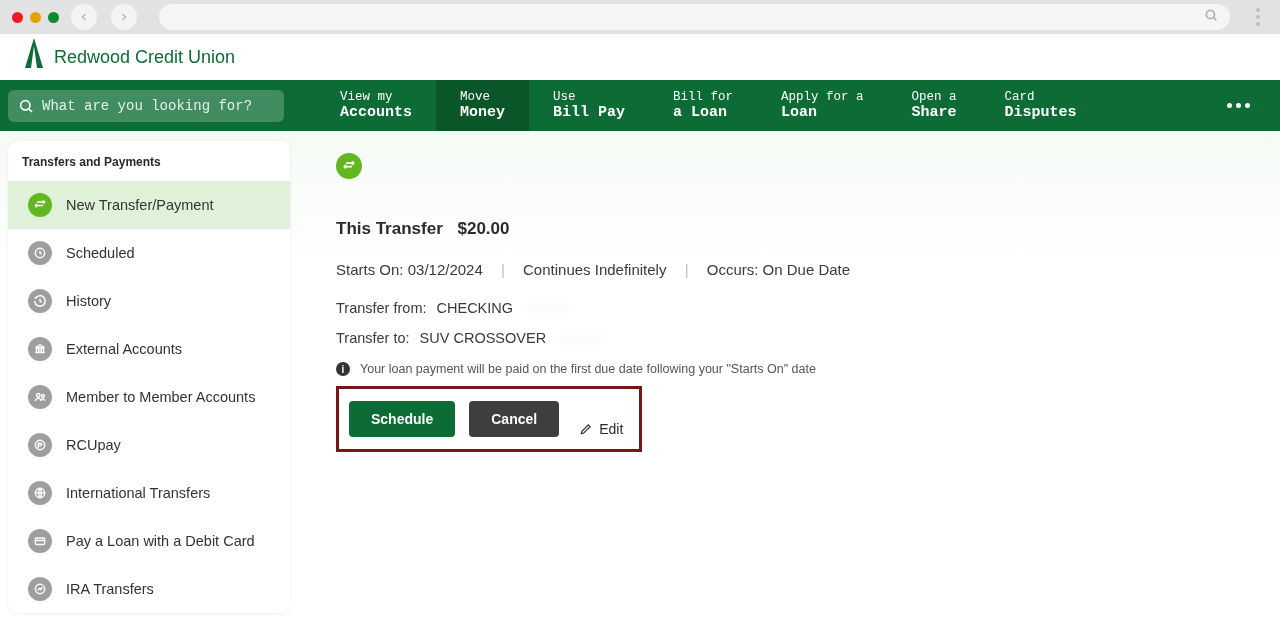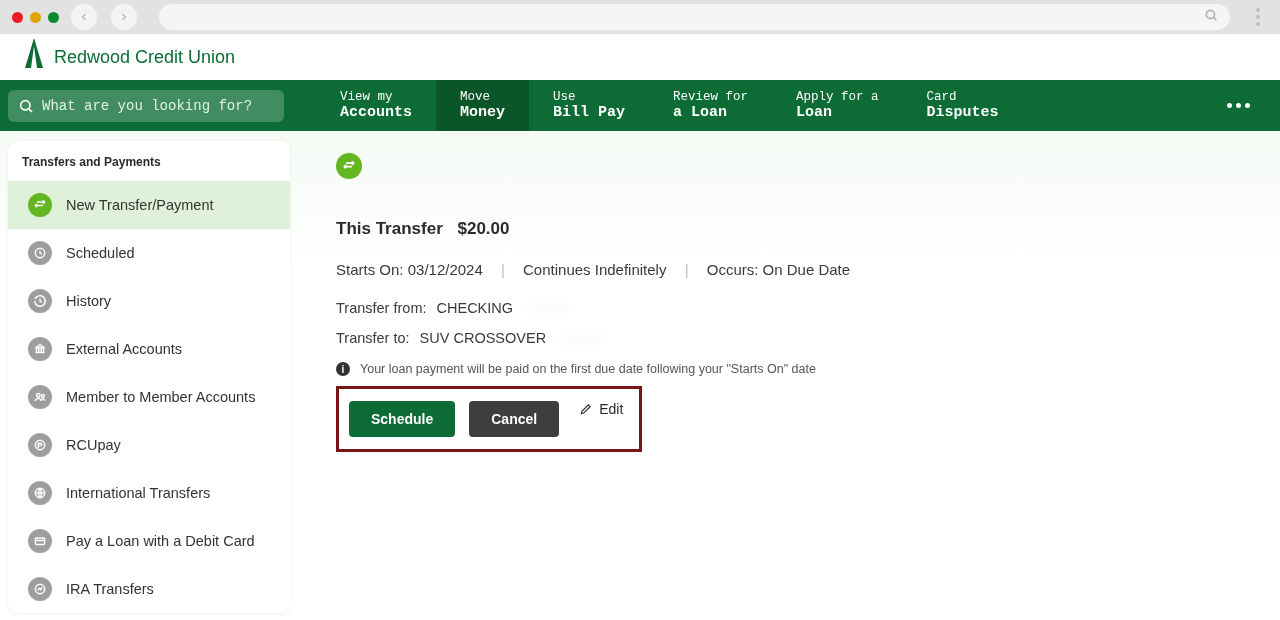--- a/index.html
+++ b/index.html
@@ -67,21 +67,21 @@
 
   .meta-row { font-size:15px; color:#3a3a3a; margin-bottom:22px; }
   .meta-row .sep { color:#bdbdbd; margin:0 14px; }
 
   .from-to { font-size:14.5px; color:#3a3a3a; margin-bottom:14px; display:flex; align-items:center; gap:10px;}
   .redact { width:54px; height:14px; background:#fff; filter: blur(3px); box-shadow: 0 0 6px 4px #fff inset; background: #f8f8f8; border-radius:2px; }
 
   .note-row { display:flex; align-items:center; gap:10px; font-size:12.5px; color:#555; margin-top:16px; margin-bottom:10px;}
   .info-dot { width:14px; height:14px; border-radius:50%; background:#333; color:#fff; display:flex; align-items:center; justify-content:center; font-size:10px; font-weight:700; }
 
-  .action-box { border: 3px solid #7a1515; padding: 12px 10px 12px 10px; display:inline-flex; align-items:flex-start; gap:14px; }
+  .action-box { border: 3px solid #7a1515; padding: 12px 10px 12px 10px; display:inline-flex; align-items:flex-end; gap:14px; }
   .btn { border:none; border-radius:4px; padding: 10px 22px; font-size:14px; font-weight:600; cursor:pointer; }
   .btn-primary { background:#0d6c35; color:#fff; }
   .btn-dark { background:#3e3e3e; color:#fff; }
   .edit-link { display:flex; align-items:center; gap:6px; font-size:14px; color:#2b2b2b; cursor:pointer; padding:0 6px; }
   .edit-link svg { width:14px; height:14px; }
 </style>
 </head>
 <body>
 
 <div class="browser-chrome">
@@ -144,26 +144,30 @@
     </div>
     <div class="nav-item active">
       <div class="line1">Move</div>
       <div class="line2">Money</div>
     </div>
     <div class="nav-item">
       <div class="line1">Use</div>
       <div class="line2">Bill Pay</div>
     </div>
     <div class="nav-item">
-      <div class="line1">Review for</div>
+      <div class="line1">Bill for</div>
       <div class="line2">a Loan</div>
     </div>
     <div class="nav-item">
       <div class="line1">Apply for a</div>
       <div class="line2">Loan</div>
+    </div>
+    <div class="nav-item">
+      <div class="line1">Open a</div>
+      <div class="line2">Share</div>
     </div>
     <div class="nav-item">
       <div class="line1">Card</div>
       <div class="line2">Disputes</div>
     </div>
   </div>
   <div class="nav-right">
     <div class="ellipsis">
         <span></span>
         <span></span>

